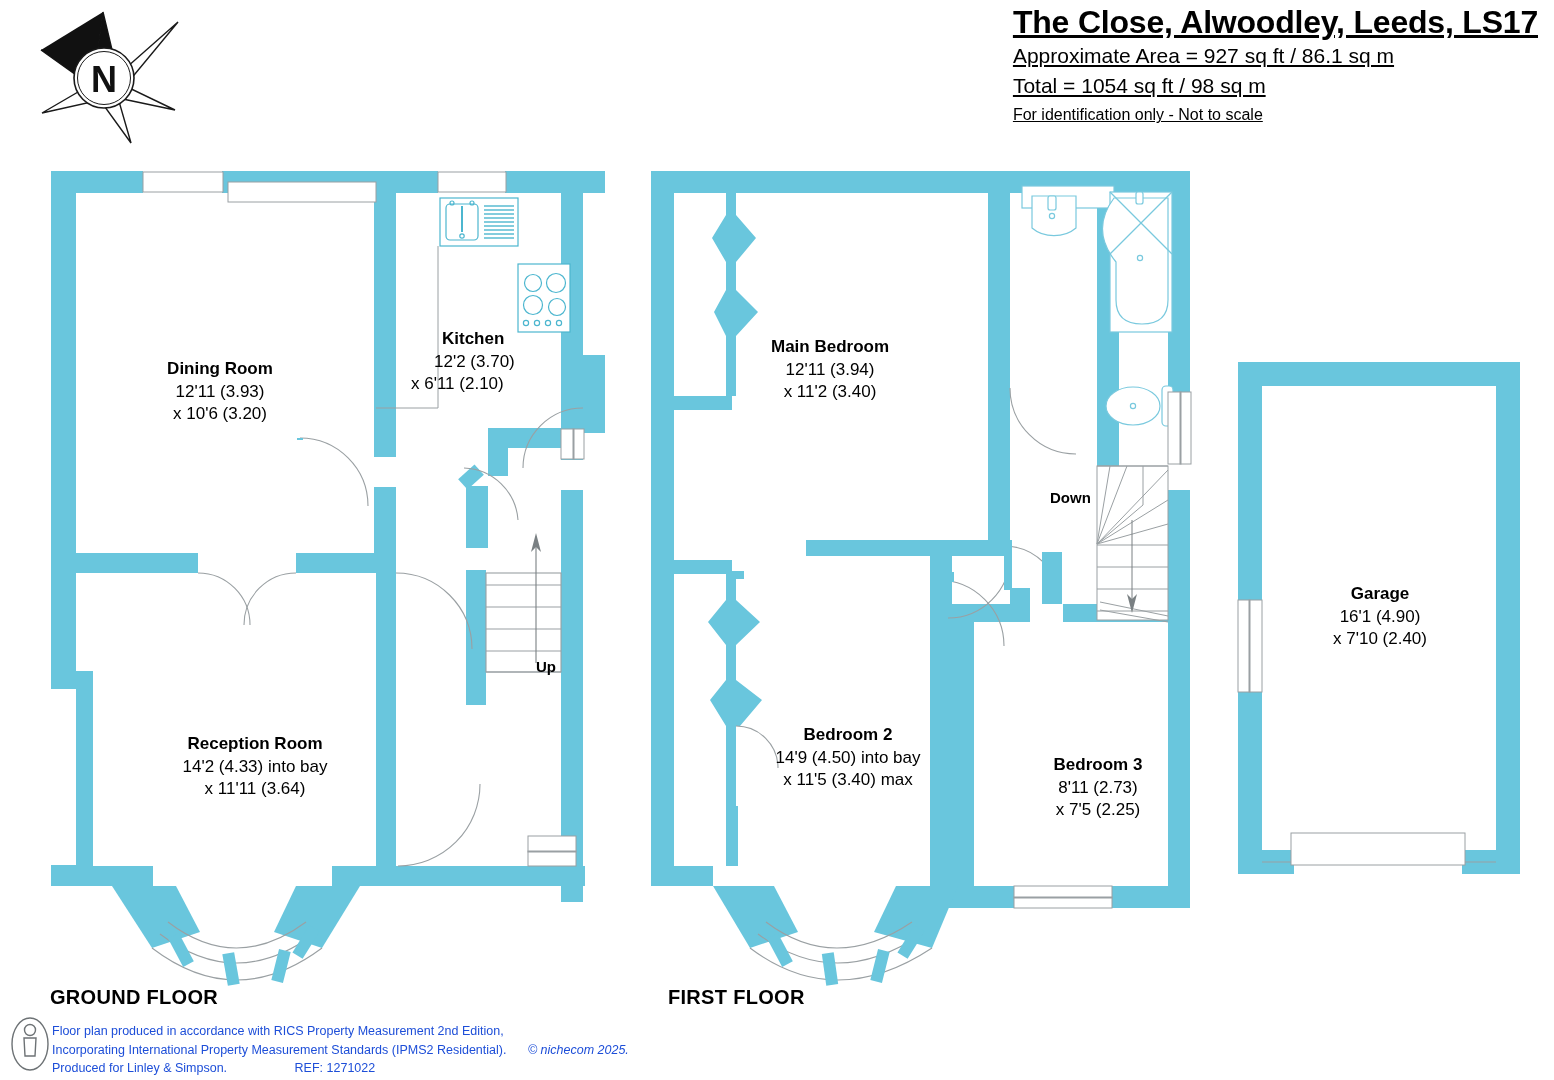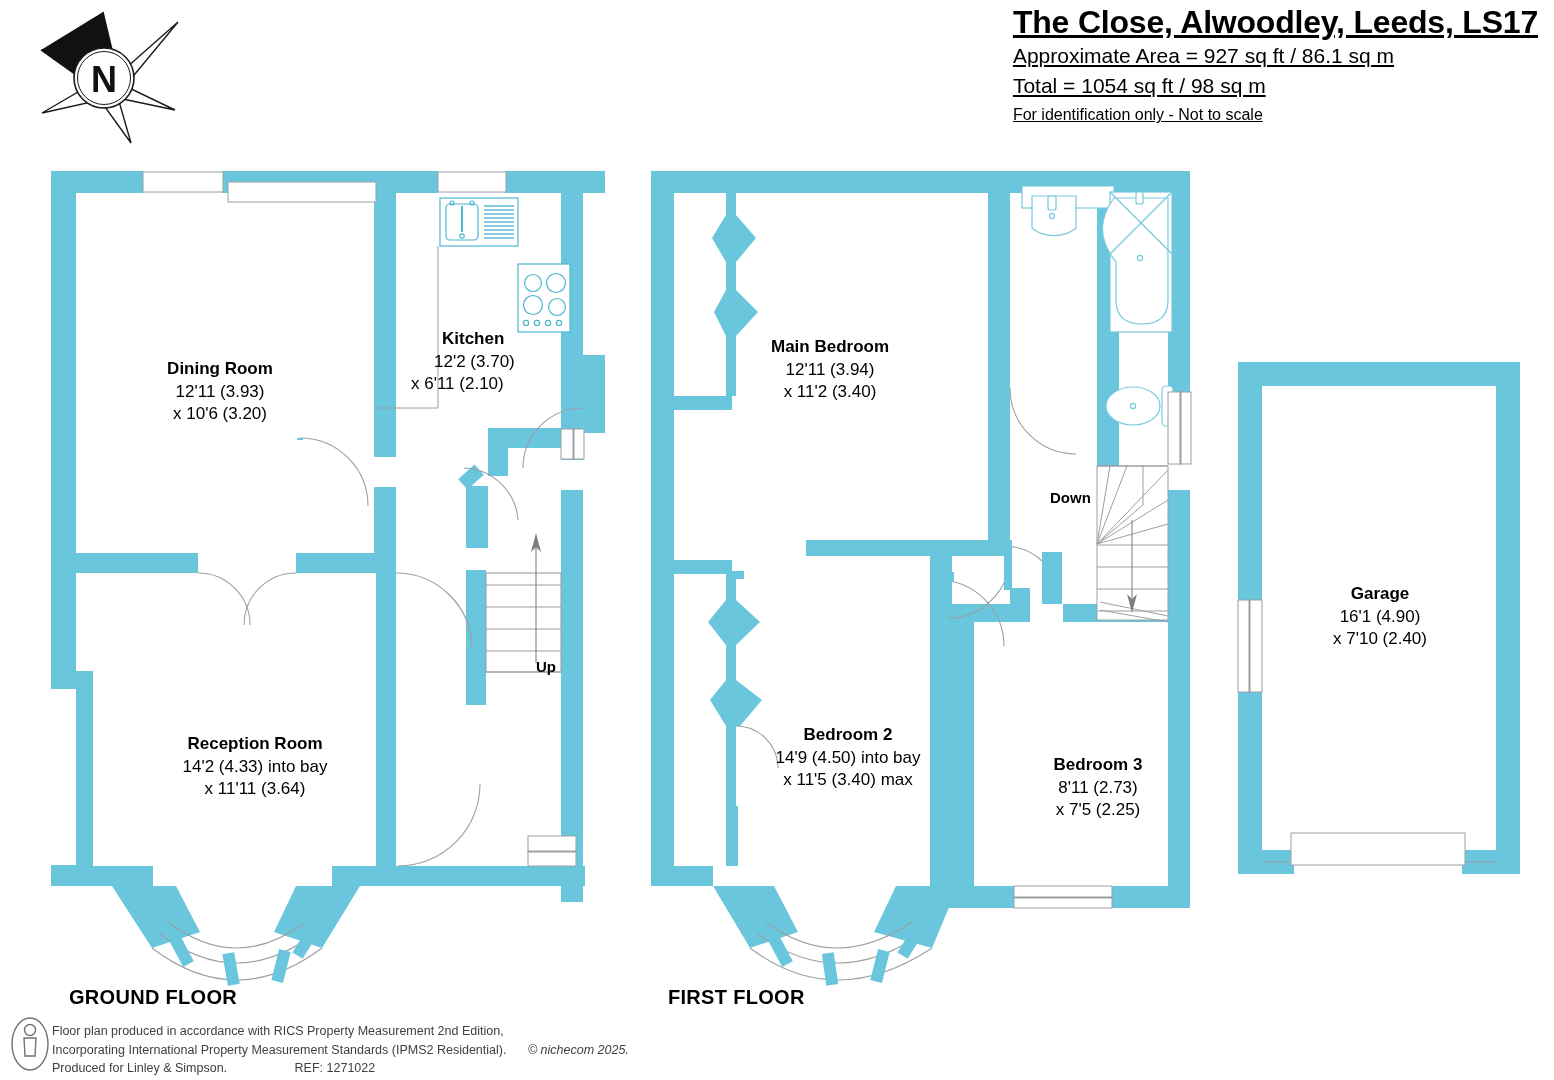--- a/index.html
+++ b/index.html
@@ -10,21 +10,21 @@
   }
   #plan{position:absolute;left:0;top:0;width:1554px;height:1080px;}
 
   
   .hdr{position:absolute;right:16px;top:4px;text-align:left;text-decoration:underline;}
   .hdr-title{font-size:32px;font-weight:bold;letter-spacing:-0.2px;line-height:1.15;white-space:nowrap;}
   .hdr-line{font-size:21px;line-height:1.42;white-space:nowrap;}
   .hdr-note{font-size:16px;line-height:1.5;margin-top:3px;white-space:nowrap;}
 
   
-  .footer{position:absolute;left:52px;top:1022px;font-size:12.5px;line-height:1.48;color:#404040;}
+  .footer{position:absolute;left:52px;top:1022px;font-size:12.5px;line-height:1.48;color:#1d4ed8;}
   .footer div{white-space:nowrap;}
 
   
   .floor-cap{position:absolute;font-size:20px;font-weight:bold;letter-spacing:0.3px;}
 
   
   .room{position:absolute;text-align:center;line-height:1.33;white-space:nowrap;}
   .room .nm{font-size:17px;font-weight:bold;}
   .room .dm{font-size:17px;}
   .tag{position:absolute;font-size:15px;font-weight:bold;}
@@ -374,21 +374,21 @@
 
 <div class="room" style="left:1280px;top:583px;width:200px;">
   <div class="nm">Garage</div>
   <div class="dm">16'1 (4.90)</div>
   <div class="dm">x 7'10 (2.40)</div>
 </div>
 
 <div class="tag" style="left:524px;top:658px;margin-left:12px;">Up</div>
 <div class="tag" style="left:1050px;top:489px;">Down</div>
 
-<div class="floor-cap" style="left:69px;top:986px;">GROUND FLOOR</div>
+<div class="floor-cap" style="left:50px;top:986px;">GROUND FLOOR</div>
 <div class="floor-cap" style="left:653px;top:986px;margin-left:15px;">FIRST FLOOR</div>
 
 <div class="footer">
   <div>Floor plan produced in accordance with RICS Property Measurement 2nd Edition,</div>
   <div>
     <span>Incorporating International Property Measurement Standards (IPMS2 Residential).</span>
     <span style="margin-left:18px;font-style:italic;">© nichecom 2025.</span>
   </div>
   <div>
     <span>Produced for Linley &amp; Simpson.</span>

